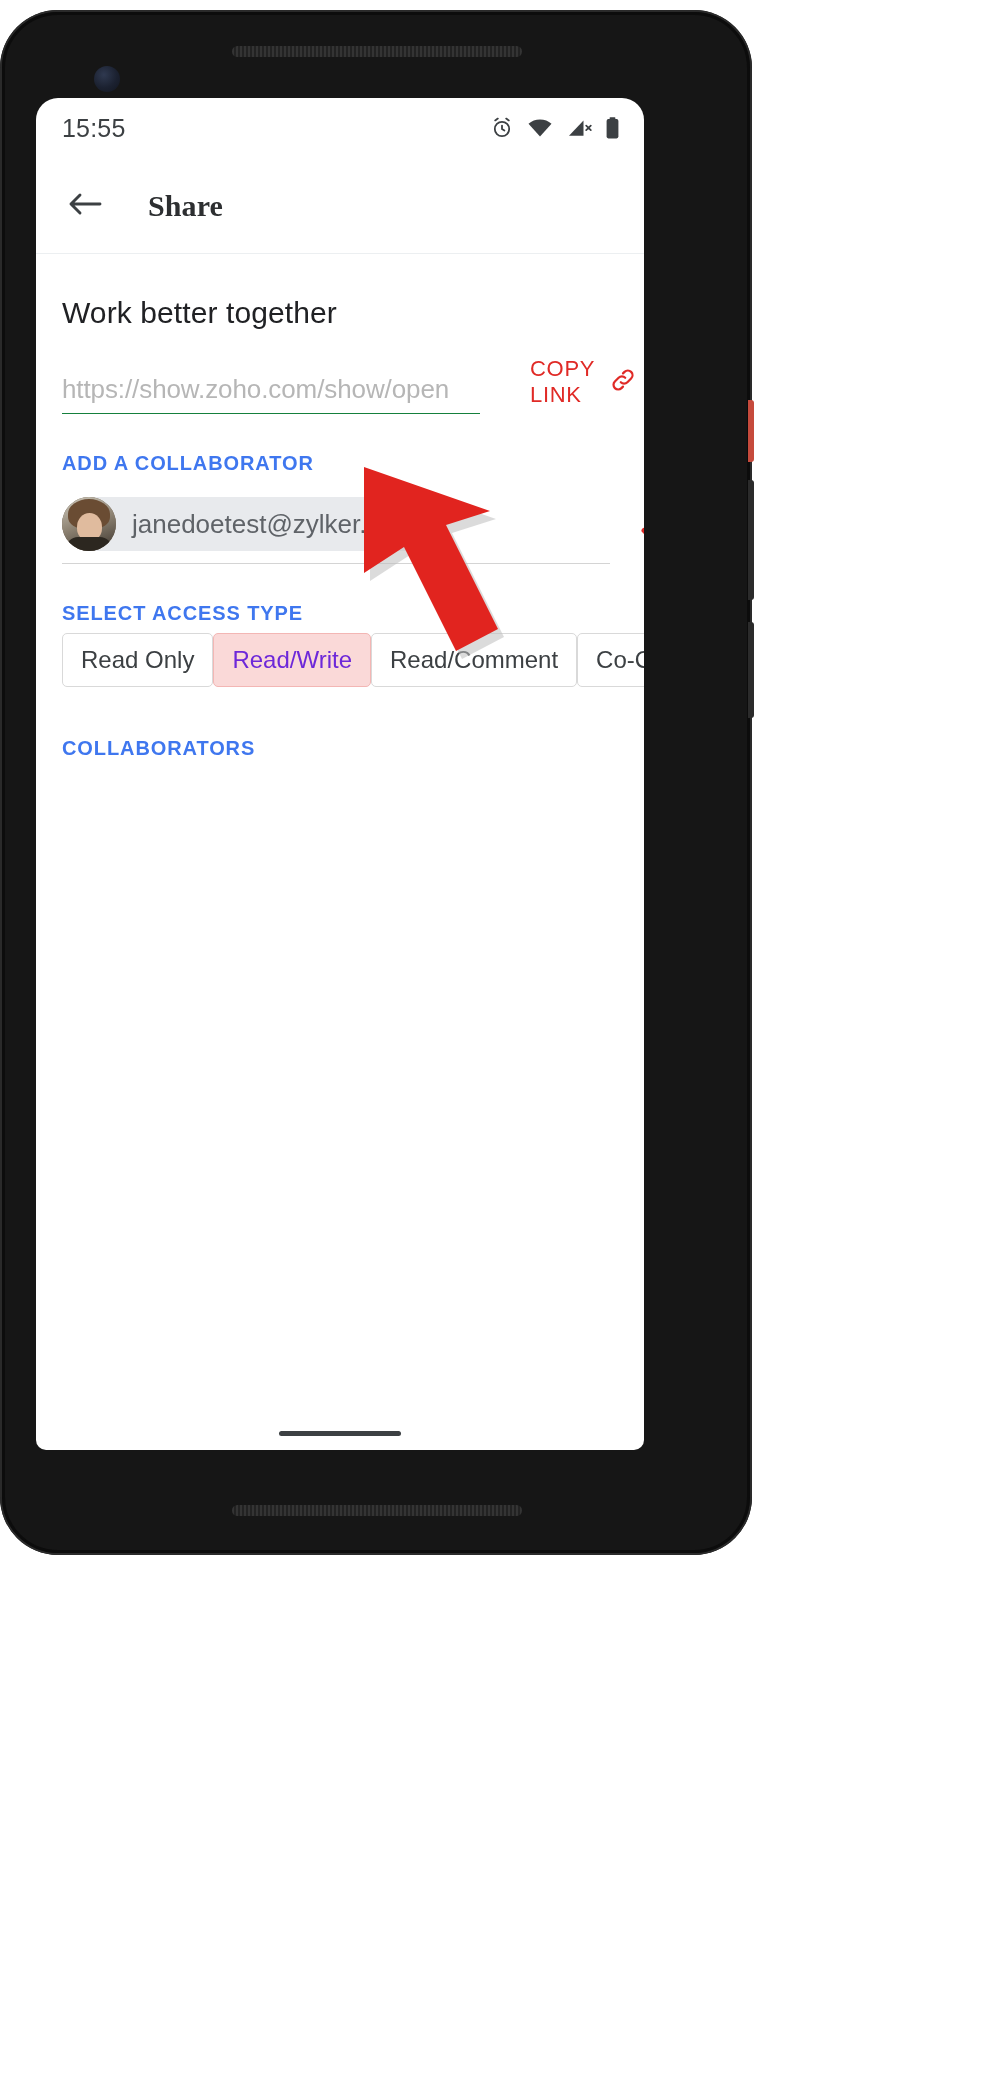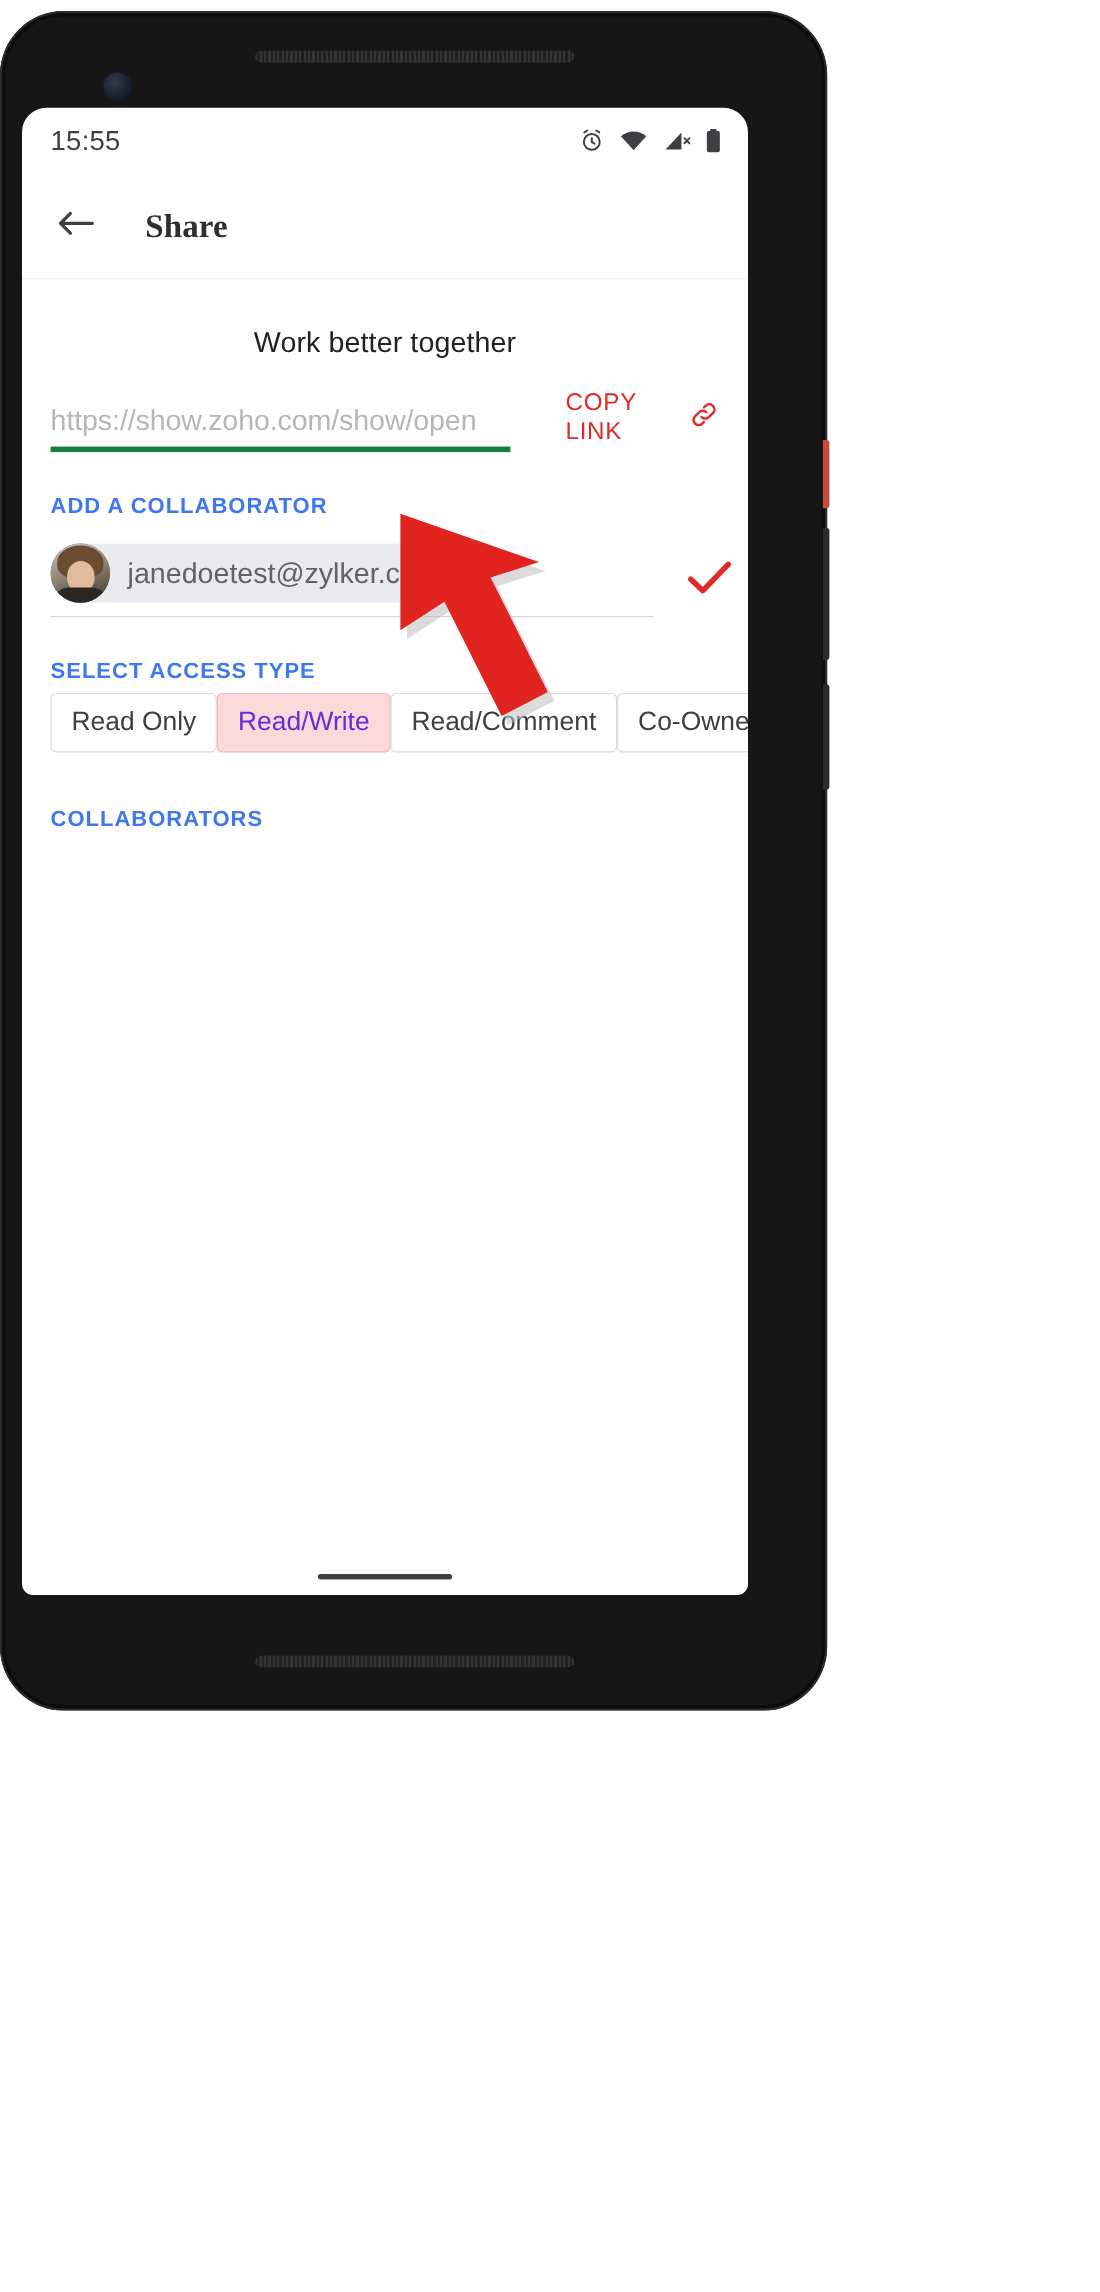--- a/index.html
+++ b/index.html
@@ -97,23 +97,23 @@
     top: 622px;
     width: 6px;
     height: 96px;
     background: #2b2b2b;
     border-radius: 0 3px 3px 0;
   }
 
   
   .screen {
     position: absolute;
-    left: 20px;
+    left: 36px;
     top: 98px;
-    width: 660px;
+    width: 608px;
     height: 1352px;
     background: #ffffff;
     border-radius: 22px 22px 10px 10px;
     overflow: hidden;
   }
 
   
   .status-bar {
     position: relative;
     height: 60px;
@@ -153,36 +153,35 @@
     font-weight: bold;
     color: #2d2f31;
     margin-left: 40px;
     letter-spacing: .1px;
   }
 
   
   .content { padding: 0 26px; }
 
   .headline {
-    font-size: 26px;
+    font-size: 30px;
     color: #202124;
     margin-top: 42px;
     letter-spacing: .1px;
-    text-align: center;
   }
 
   .link-row {
     display: flex;
     align-items: flex-end;
     margin-top: 26px;
   }
   .link-field {
     flex: 0 0 auto;
     width: 418px;
-    border-bottom: 5px solid #15803d;
+    border-bottom: 1px solid #15803d;
     padding-bottom: 8px;
   }
   .link-text {
     font-size: 26px;
     color: #b6b6b6;
     white-space: nowrap;
     letter-spacing: -.1px;
   }
   .copy-link {
     display: flex;

